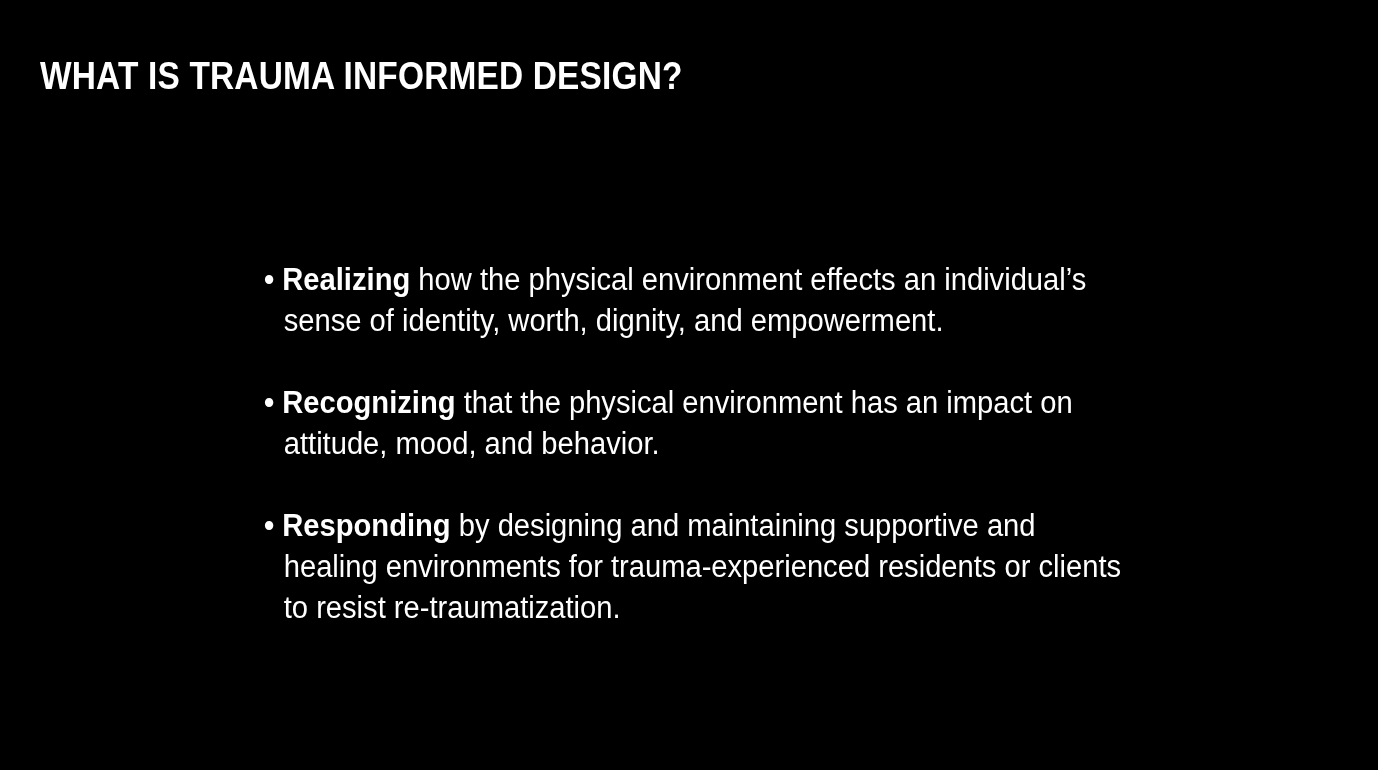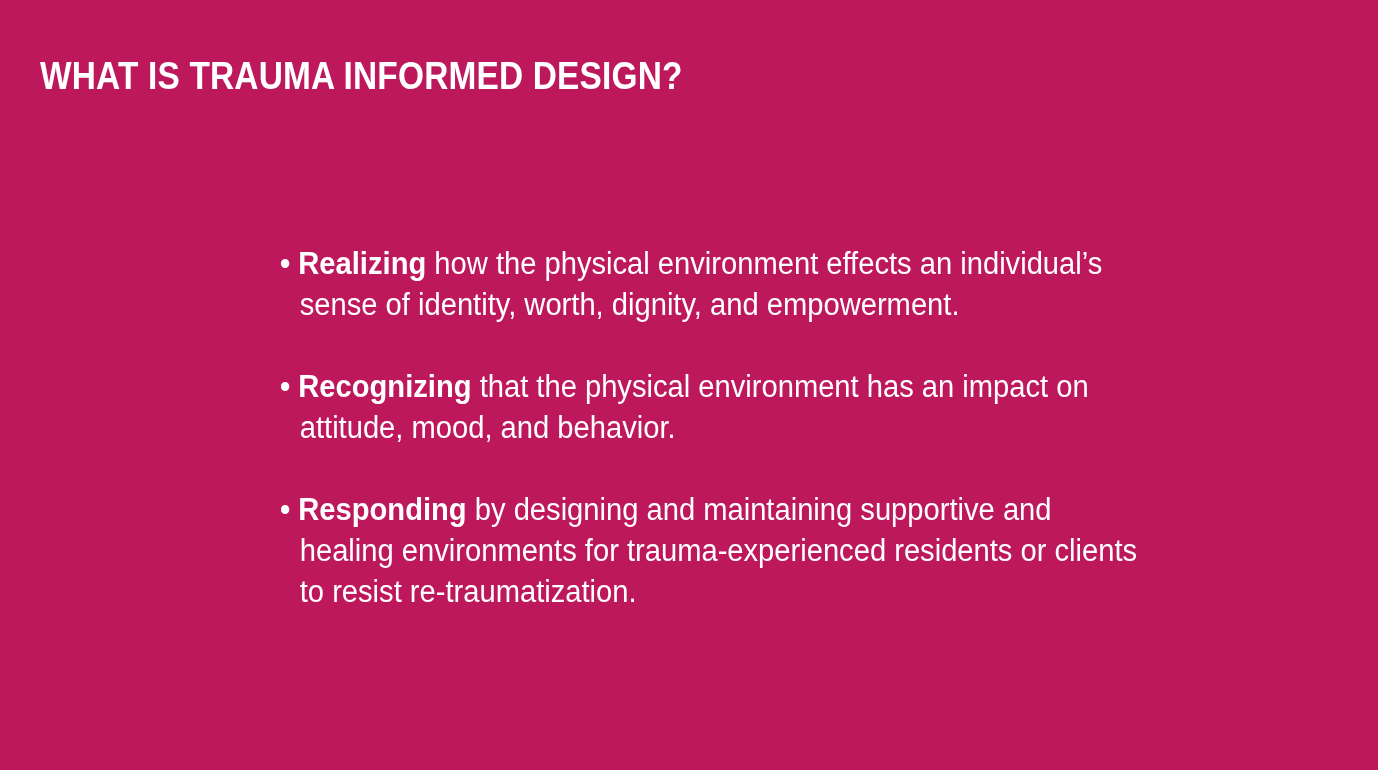--- a/index.html
+++ b/index.html
@@ -12,21 +12,21 @@
     overflow: hidden;
     background: #ffffff;
     font-family: "Liberation Sans", sans-serif;
     -webkit-font-smoothing: antialiased;
   }
 
   .slide {
     position: relative;
     width: 1378px;
     height: 774px;
-    background: #be185d;
+    background: #000000;
     box-sizing: border-box;
     overflow: hidden;
   }
 
   .slide-title {
     position: absolute;
     left: 40px;
     top: 30px;
     width: 1000px;
     color: #ffffff;
@@ -37,23 +37,22 @@
     letter-spacing: 0.2px;
     text-transform: uppercase;
     transform: scaleX(0.88);
     transform-origin: left top;
     white-space: nowrap;
   }
 
   .body-block {
     position: absolute;
     left: 264px;
-    top: 212px;
+    top: 228px;
     width: 860px;
-    margin-left: 16px;
   }
 
   .bullet-row {
     display: block;
     color: #ffffff;
     font-family: "Liberation Sans", sans-serif;
     font-size: 31px;
     line-height: 41px;
     padding-left: 21px;
     text-indent: -21px;

